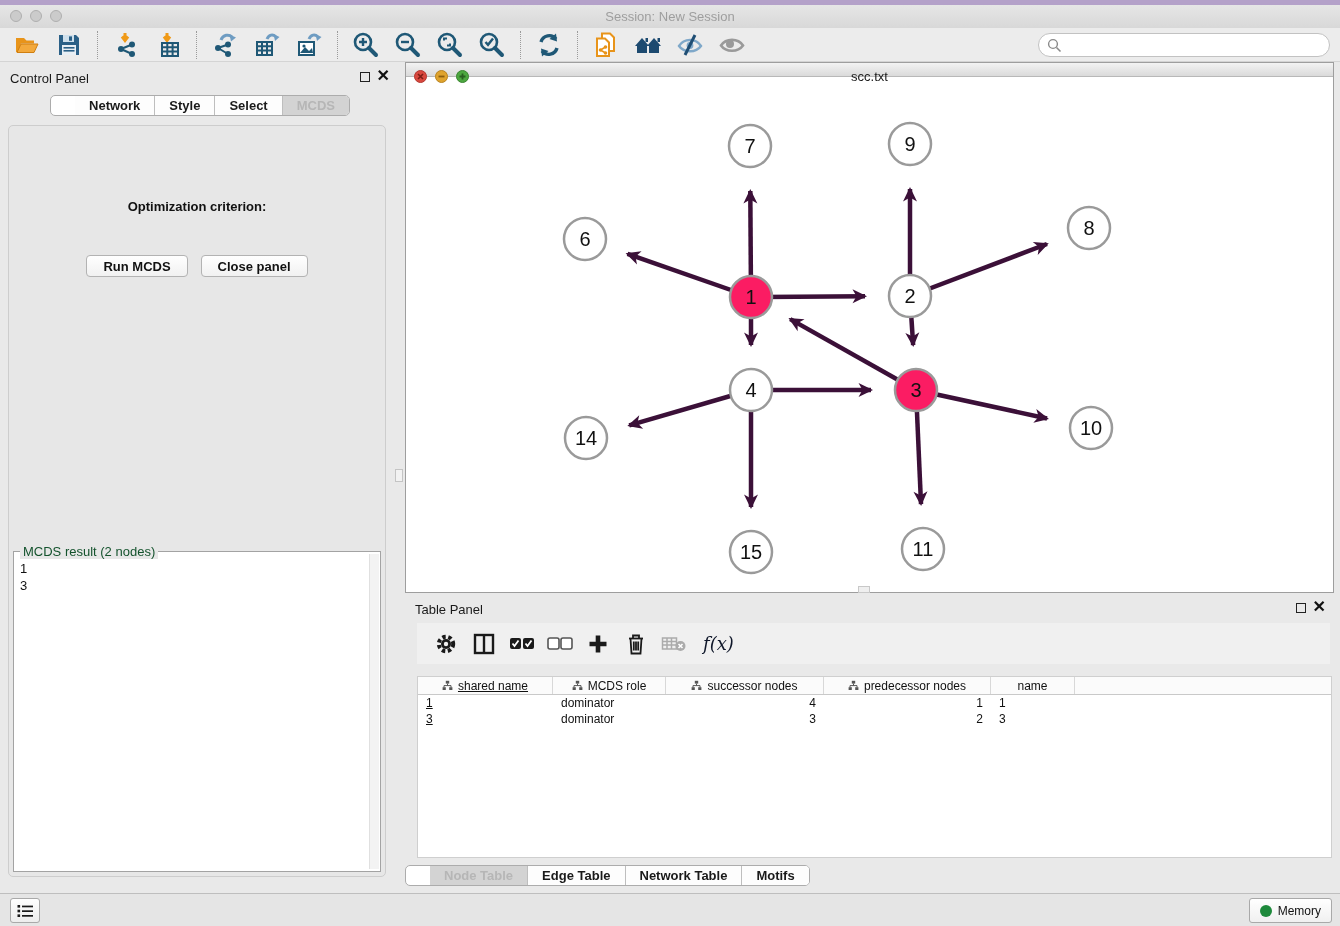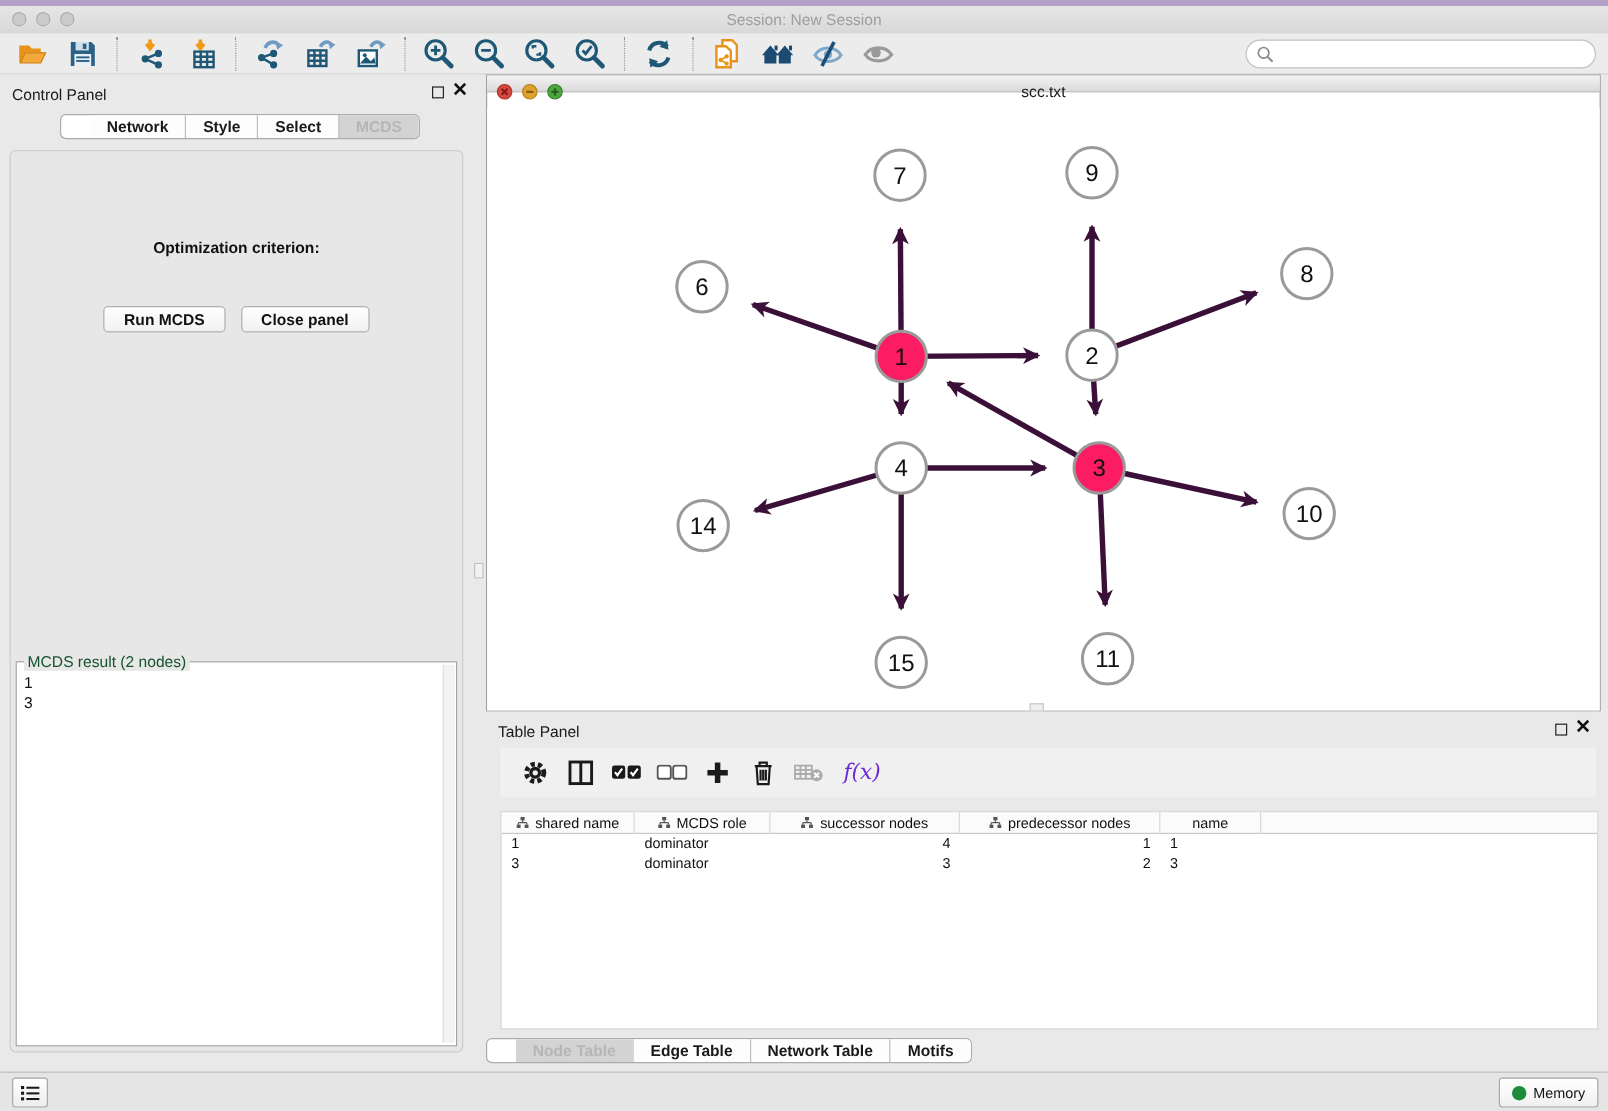--- a/index.html
+++ b/index.html
@@ -73,28 +73,28 @@
 
   .grip-v { position:absolute; left:395px; top:469px; width:8px; height:13px; background:#F2F2F2; border:1px solid #C4C4C4; }
   .grip-h { position:absolute; left:858px; top:586px; width:12px; height:7px; background:#EFEFEF; border:1px solid #C8C8C8; }
 
   
   .table-panel { position:absolute; left:405px; top:593px; width:935px; height:300px; background:#E9E9E9; }
   .tp-float { right:34px; } .tp-close { right:14px; }
   .tp-toolbar { position:absolute; left:12px; right:10px; top:30px; height:41px; background:#F0F0F0;
                 display:flex; align-items:center; padding-left:10px; }
   .tp-btn { width:30px; height:30px; margin:0 4px; display:flex; align-items:center; justify-content:center; }
-  .fx-label { font-family:"DejaVu Serif", serif; font-style:italic; font-size:18px; color:#6d28d9; margin-left:6px; }
+  .fx-label { font-family:"DejaVu Serif", serif; font-style:italic; font-size:18px; color:#0f172a; margin-left:6px; }
 
   .data-table { position:absolute; left:12px; right:8px; top:83px; bottom:35px; background:#fff; border:1px solid #CFCFCF; }
   .dt-header { display:flex; height:18px; background:#FBFBFB; border-bottom:1px solid #C9C9C9; font-size:12px; color:#111; }
   .dt-hcell { display:flex; align-items:center; justify-content:center; gap:5px; border-right:1px solid #D8D8D8; overflow:hidden; }
   .dt-row { display:flex; height:16px; font-size:12px; color:#111; align-items:center; }
   .dt-cell { padding:0 8px; overflow:hidden; white-space:nowrap; }
-  .c0 { width:111px; } .c1 { width:113px; } .c2 { width:158px; } .c3 { width:167px; } .c4 { width:84px; }
+  .c0 { width:135px;text-decoration:underline; } .c1 { width:113px; } .c2 { width:158px; } .c3 { width:167px; } .c4 { width:84px; }
   .num { text-align:right; }
 
   .tp-tabs { position:absolute; left:0; right:0; top:272px; display:flex; }
 
   
   .statusbar { position:absolute; left:0; bottom:0; width:1340px; height:33px; background:#E5E5E5; border-top:1px solid #BEBEBE; }
   .list-btn { position:absolute; left:10px; top:4px; width:30px; height:25px; background:linear-gradient(#FFF,#EDEDED);
               border:1px solid #A9A9A9; border-radius:3px; display:flex; align-items:center; justify-content:center; }
   .memory-btn { position:absolute; right:8px; top:4px; height:25px; padding:0 10px; background:linear-gradient(#FFF,#F0F0F0);
                 border:1px solid #A9A9A9; border-radius:3px; display:flex; align-items:center; gap:6px; font-size:12px; color:#111; }

